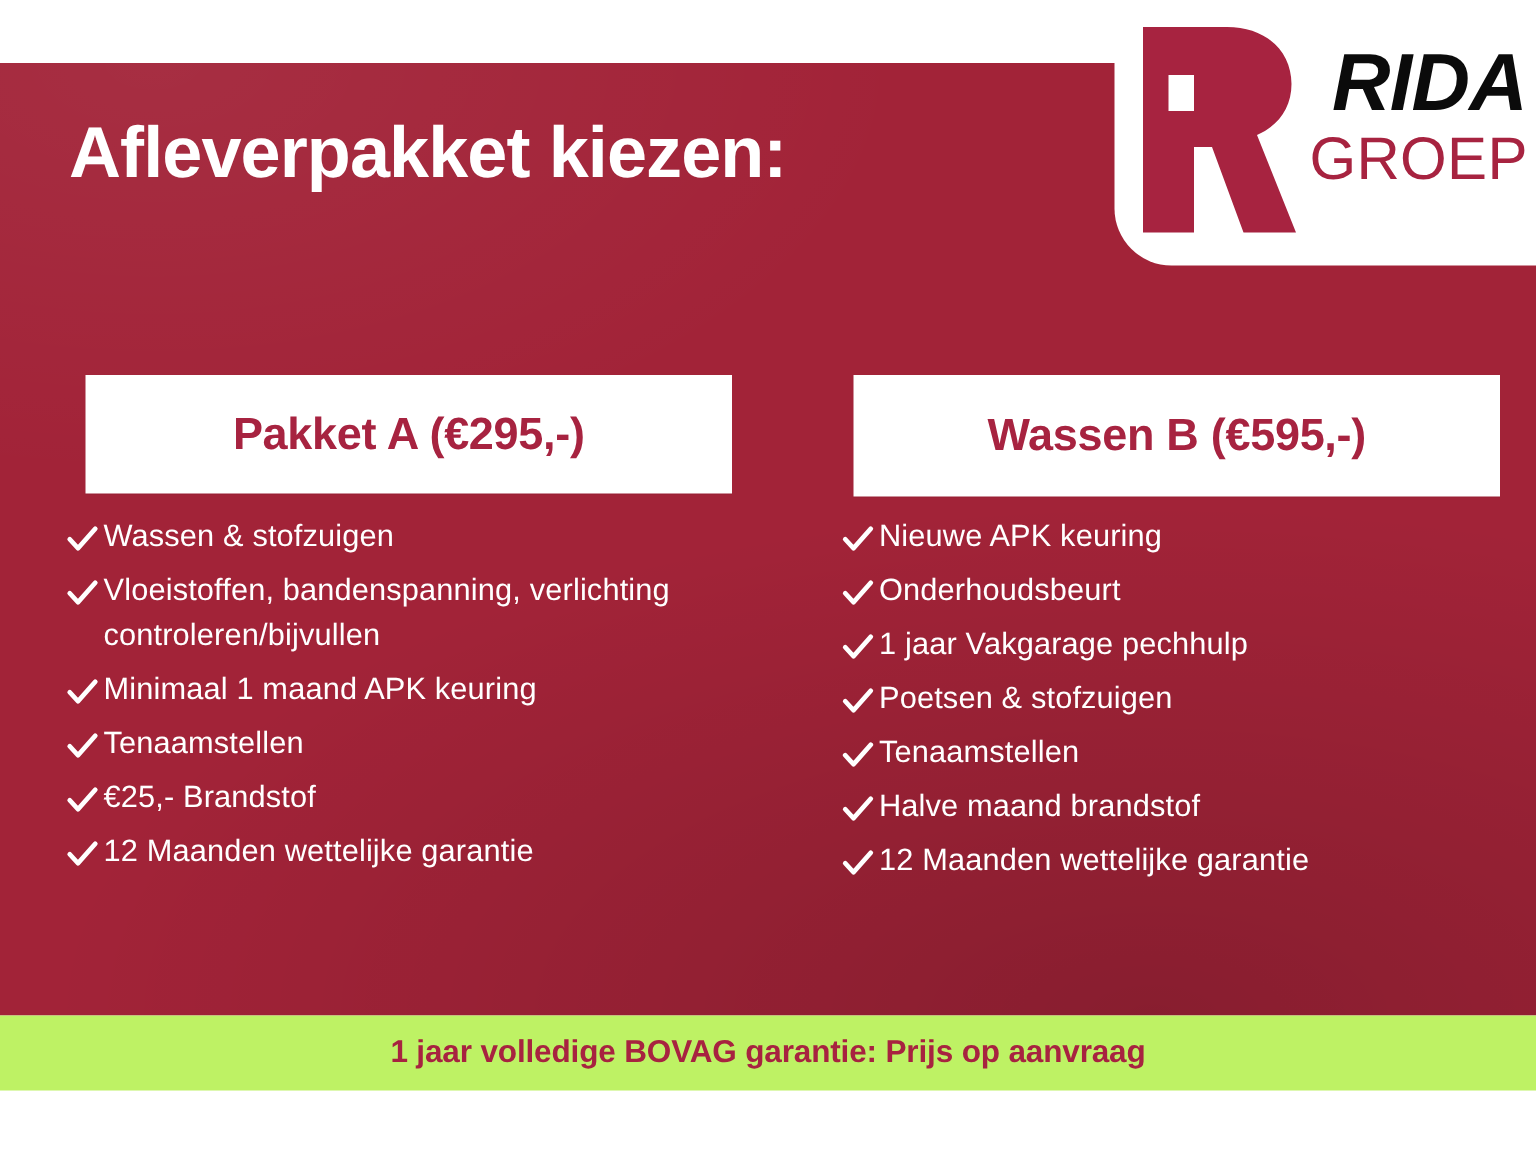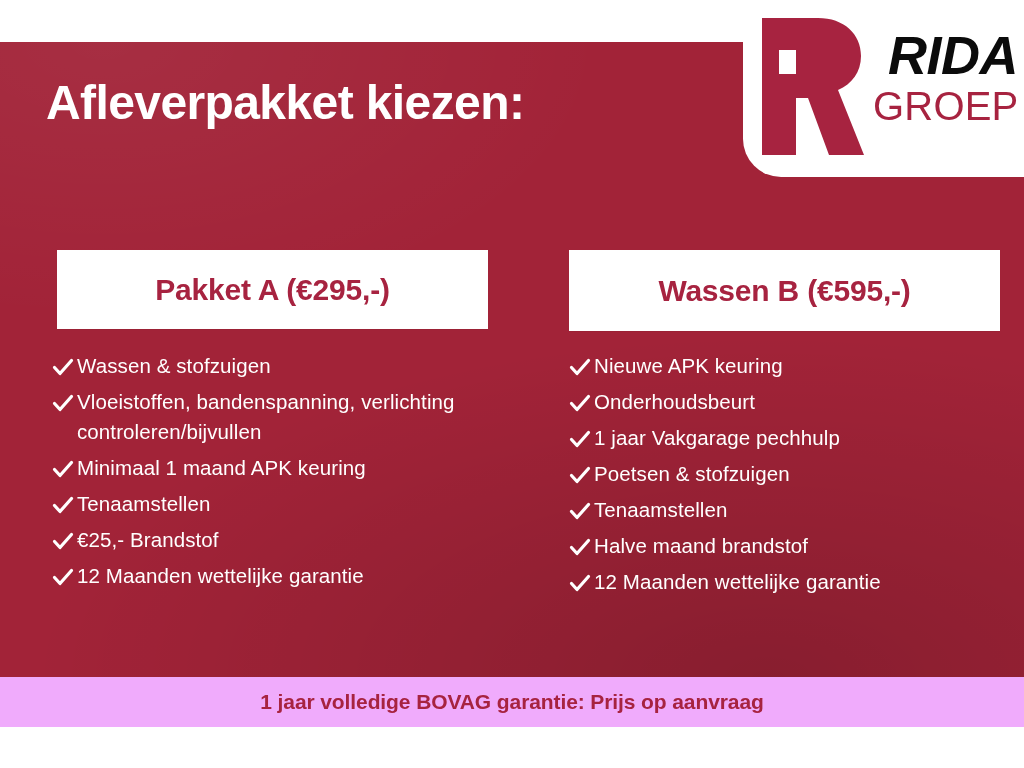--- a/index.html
+++ b/index.html
@@ -133,21 +133,21 @@
     line-height: 36px;
     font-weight: 700;
     letter-spacing: -0.2px;
     white-space: nowrap;
   }
 
   
   .feature-list {
     position: absolute;
     list-style: none;
-    margin: 8px;
+    margin: 0;
     padding: 0;
     color: #ffffff;
     z-index: 5;
   }
   .list-a { left: 41px;  top: 343px; width: 470px; }
   .list-b { left: 558px; top: 343px; width: 455px; }
 
   .feature-item {
     display: flex;
     align-items: flex-start;
@@ -172,21 +172,21 @@
     letter-spacing: 0.1px;
   }
 
   
   .footer-bar {
     position: absolute;
     left: 0;
     top: 677px;
     width: 1024px;
     height: 50px;
-    background: #f0abfc;
+    background: #bef264;
     display: flex;
     align-items: center;
     justify-content: center;
     z-index: 7;
   }
   .footer-text {
     color: #a72340;
     font-size: 21px;
     line-height: 26px;
     font-weight: 700;

